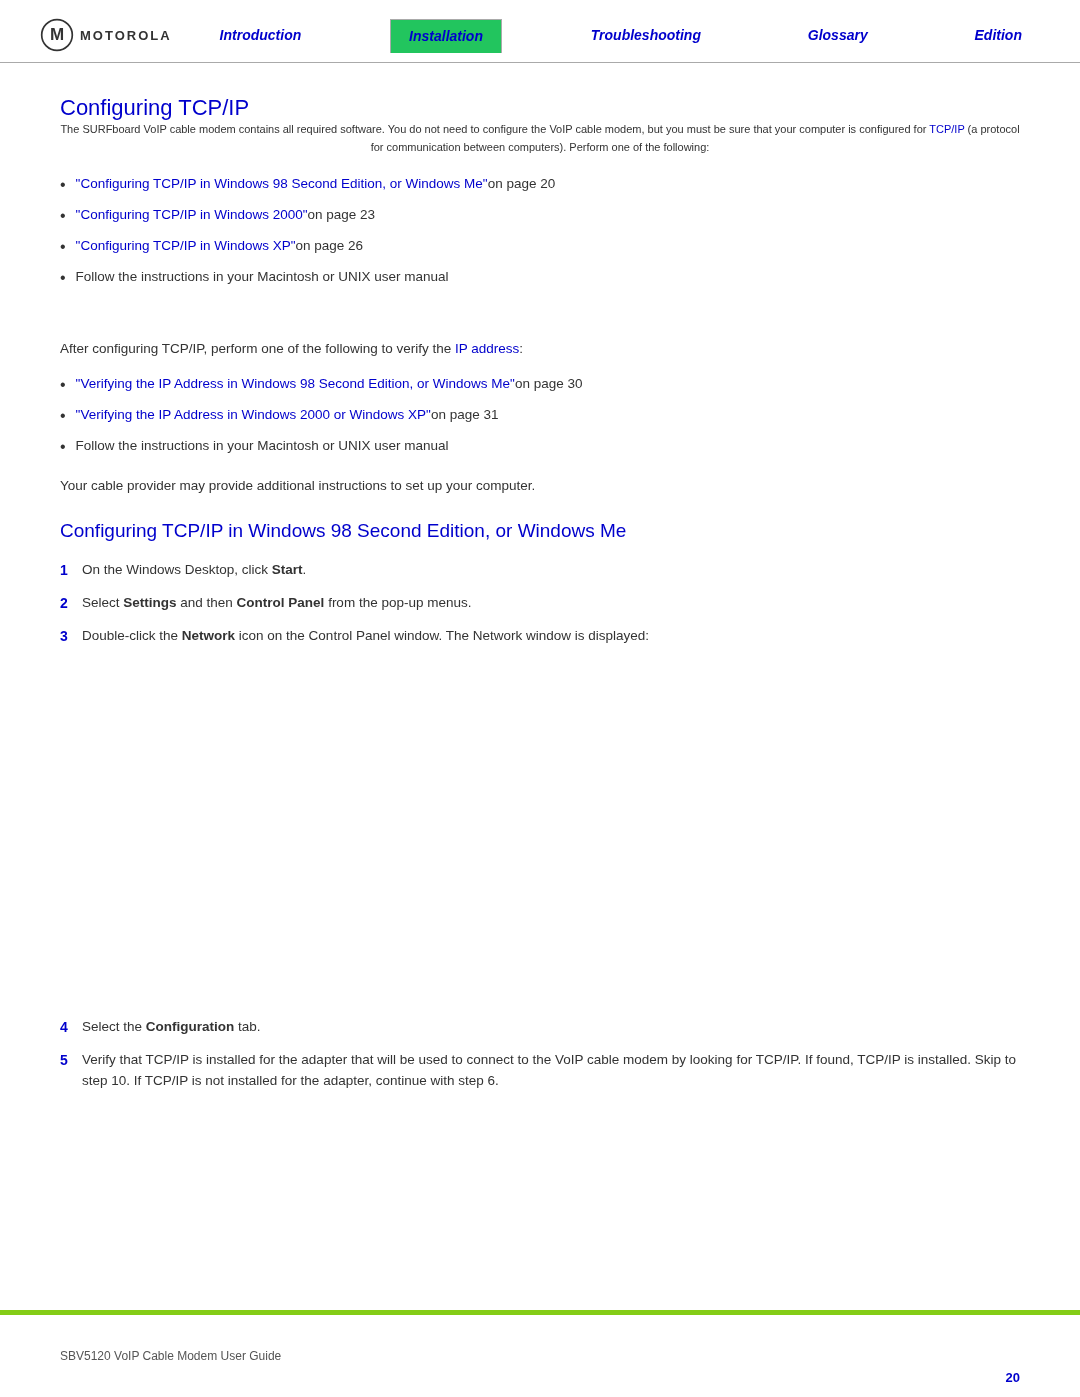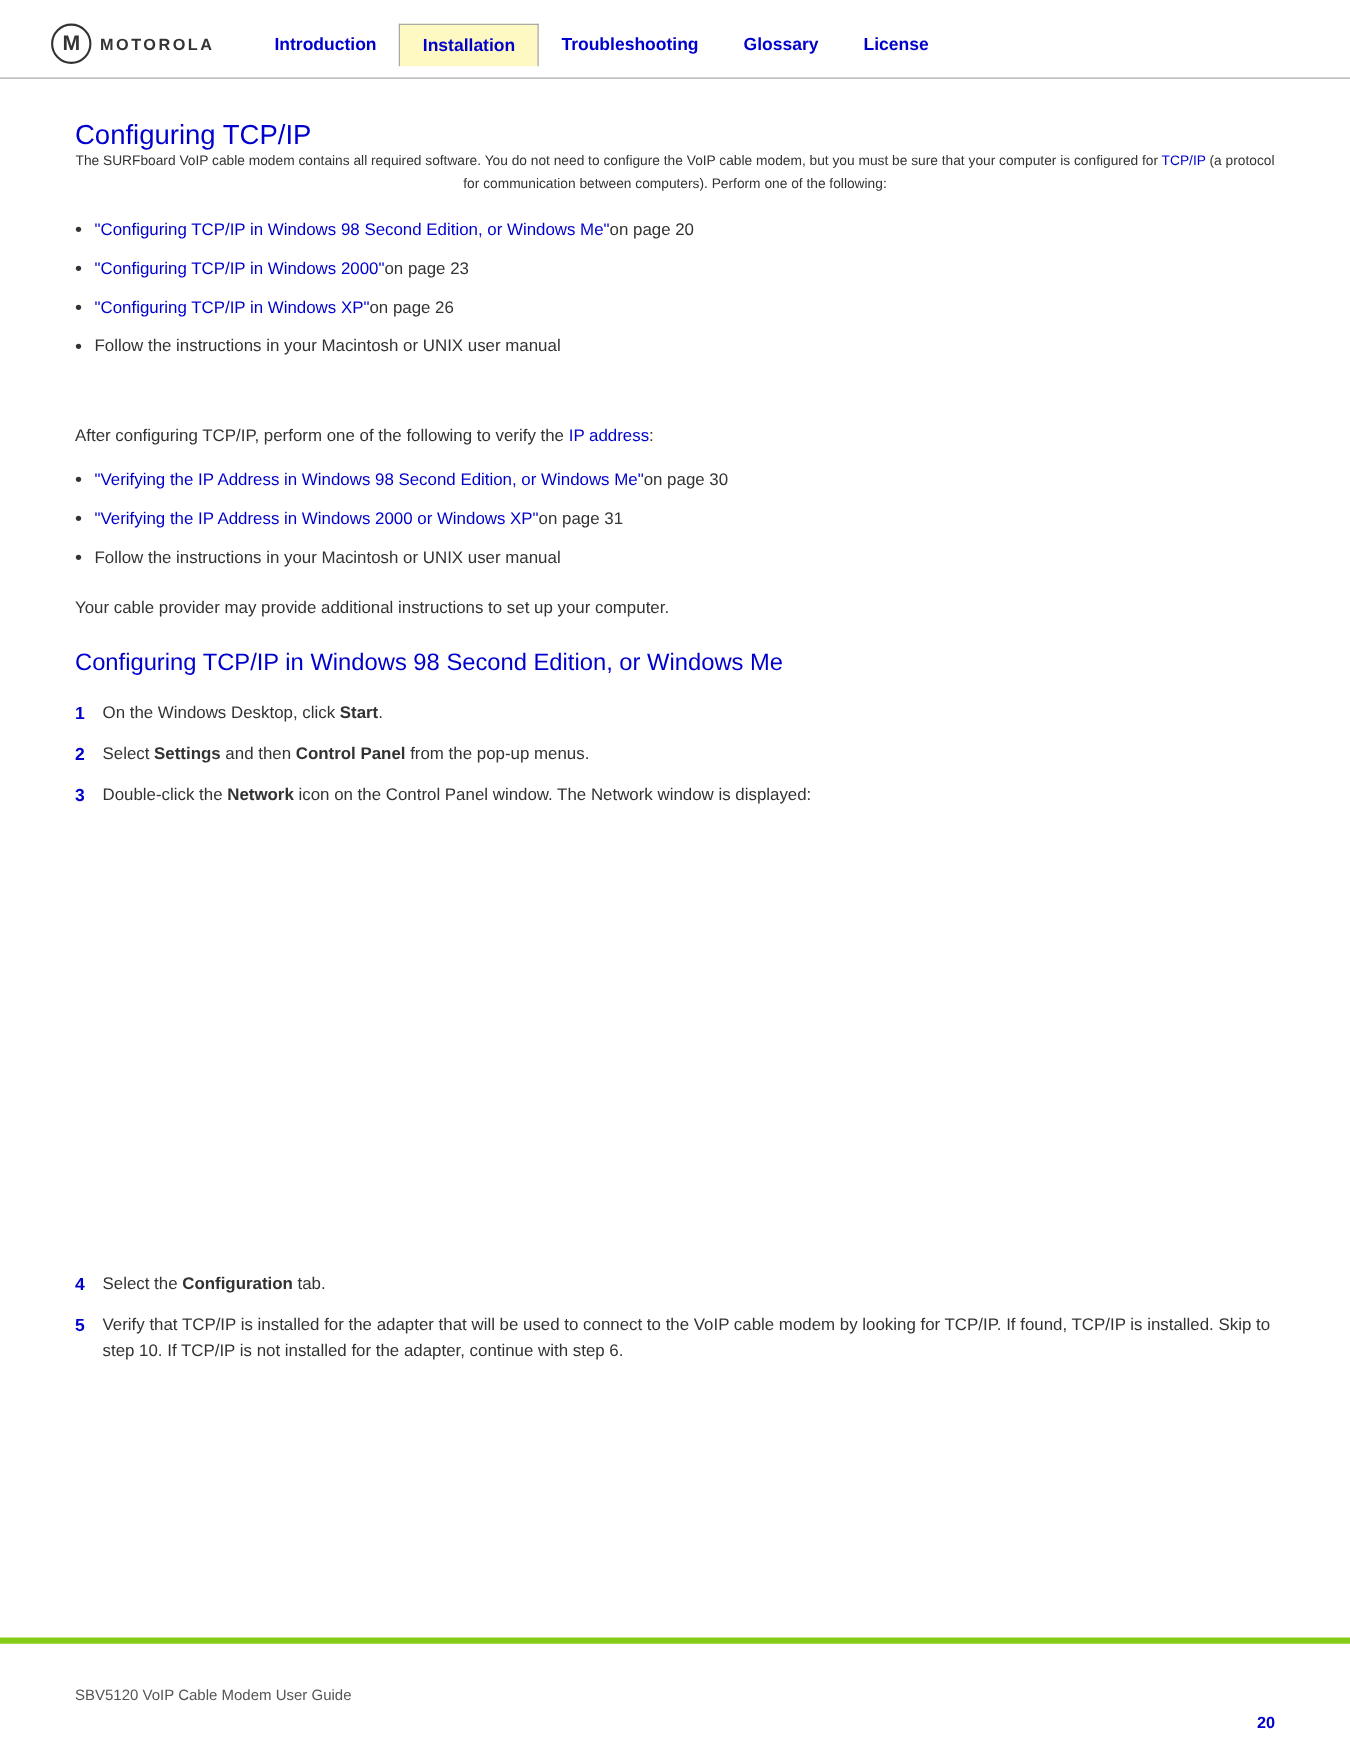--- a/index.html
+++ b/index.html
@@ -38,36 +38,37 @@
       font-weight: bold;
       letter-spacing: 2px;
       color: #333;
       text-transform: uppercase;
     }
     .nav {
       display: flex;
       align-items: center;
       gap: 0;
       flex: 1;
-      justify-content: flex-start;
+      justify-content: space-between;
+      font-style: italic;
     }
     .nav-item {
       padding: 8px 18px;
       font-size: 14px;
       font-weight: bold;
       color: #0000cc;
       cursor: pointer;
       text-decoration: none;
       white-space: nowrap;
     }
     .nav-item.active {
       color: #0000cc;
       border: 1px solid #aaa;
       border-bottom: none;
-      background: #fef9c3;
+      background: #22c55e;
       position: relative;
       bottom: -1px;
       padding-bottom: 9px;
     }
     .nav-item:not(.active) {
       border: none;
     }
     
     .content {
       padding: 32px 60px 40px 60px;
@@ -207,21 +208,21 @@
           <text x="20" y="26" text-anchor="middle" font-size="20" font-weight="bold" fill="#333" font-family="Arial">M</text>
         </svg>
         <span class="logo-text">MOTOROLA</span>
       </div>
     </div>
     <nav class="nav">
       <a class="nav-item">Introduction</a>
       <a class="nav-item active">Installation</a>
       <a class="nav-item">Troubleshooting</a>
       <a class="nav-item">Glossary</a>
-      <a class="nav-item">License</a>
+      <a class="nav-item">Edition</a>
     </nav>
   </div>
 
   <div class="content">
     <h1 class="page-title">Configuring TCP/IP</h1>
 
     <p class="intro-text">
       The SURFboard VoIP cable modem contains all required software. You do not need to configure the VoIP cable modem, but you must be sure that your computer is configured for <a>TCP/IP</a> (a protocol for communication between computers). Perform one of the following:
     </p>
 

